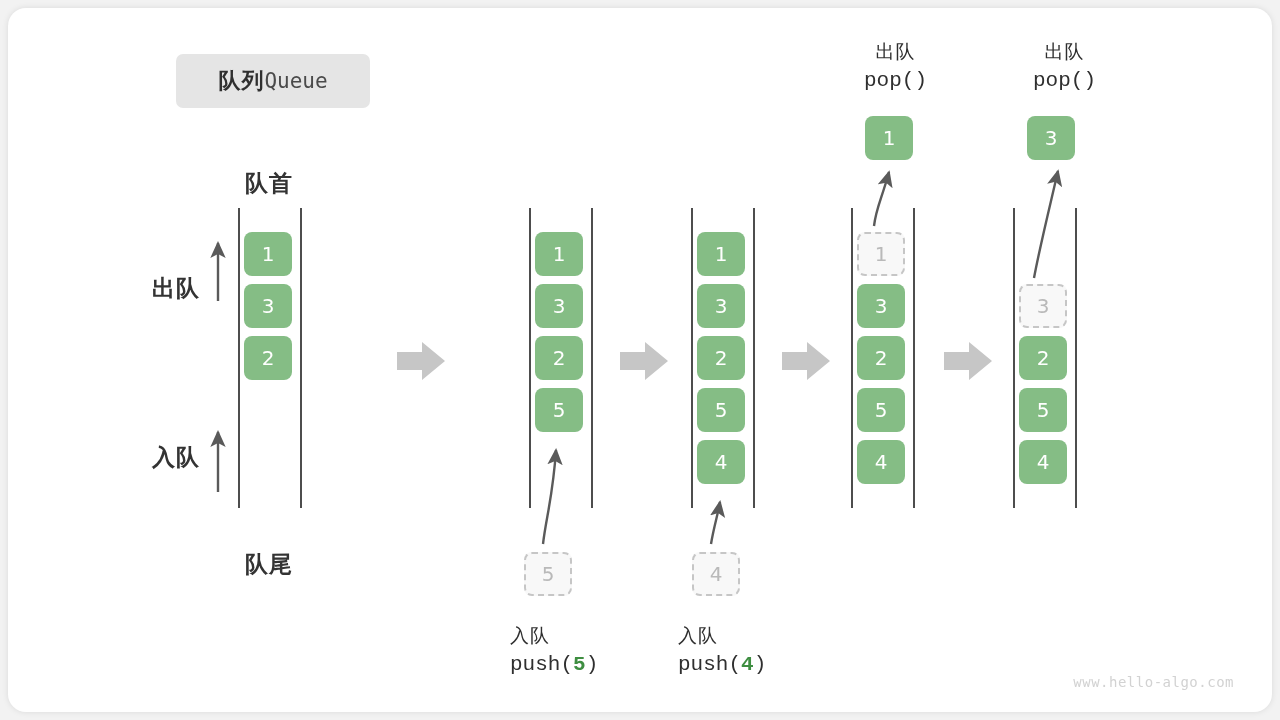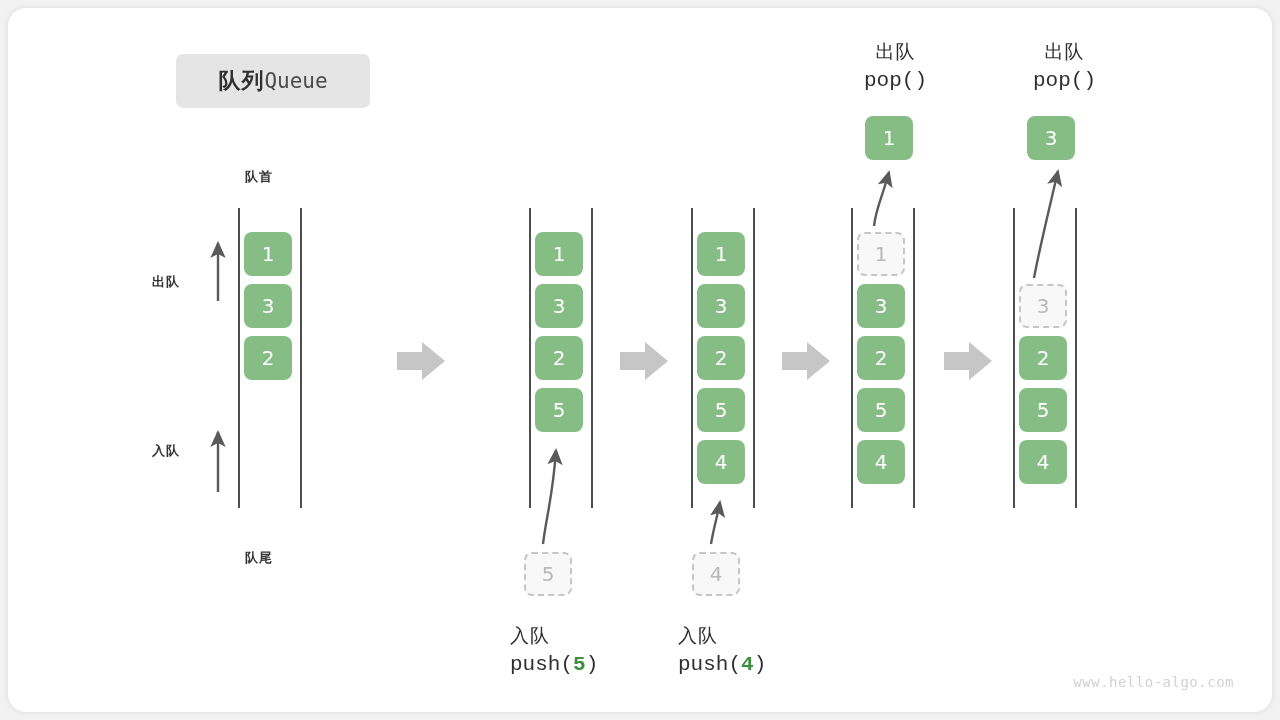--- a/index.html
+++ b/index.html
@@ -51,21 +51,21 @@
   }
   #title-chip .en {
     font-family: "DejaVu Sans Mono", "Liberation Mono", monospace;
     font-size: 21px;
     color: #4a4a4a;
   }
 
   
   .cn-label {
     position: absolute;
-    font-size: 13px;
+    font-size: 23px;
     font-weight: bold;
     color: #333333;
     white-space: nowrap;
     letter-spacing: 1px;
   }
   .op-caption {
     position: absolute;
     white-space: nowrap;
     text-align: left;
   }

